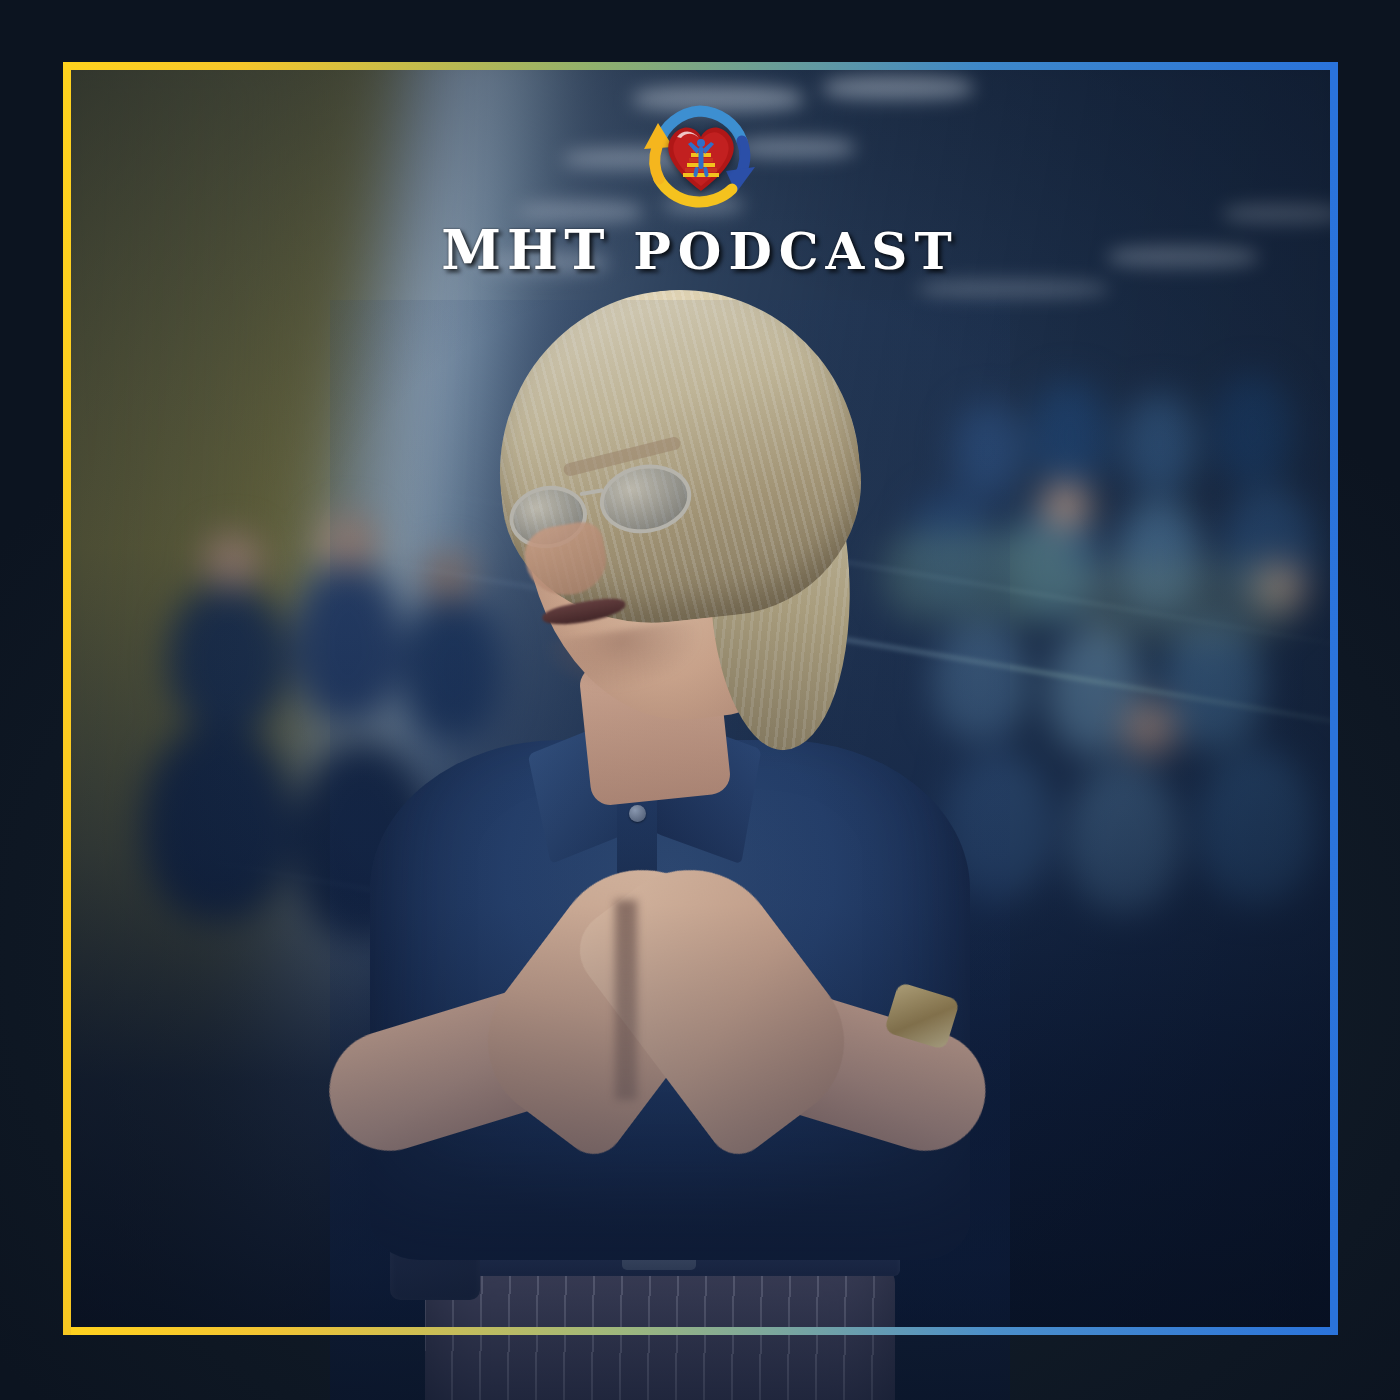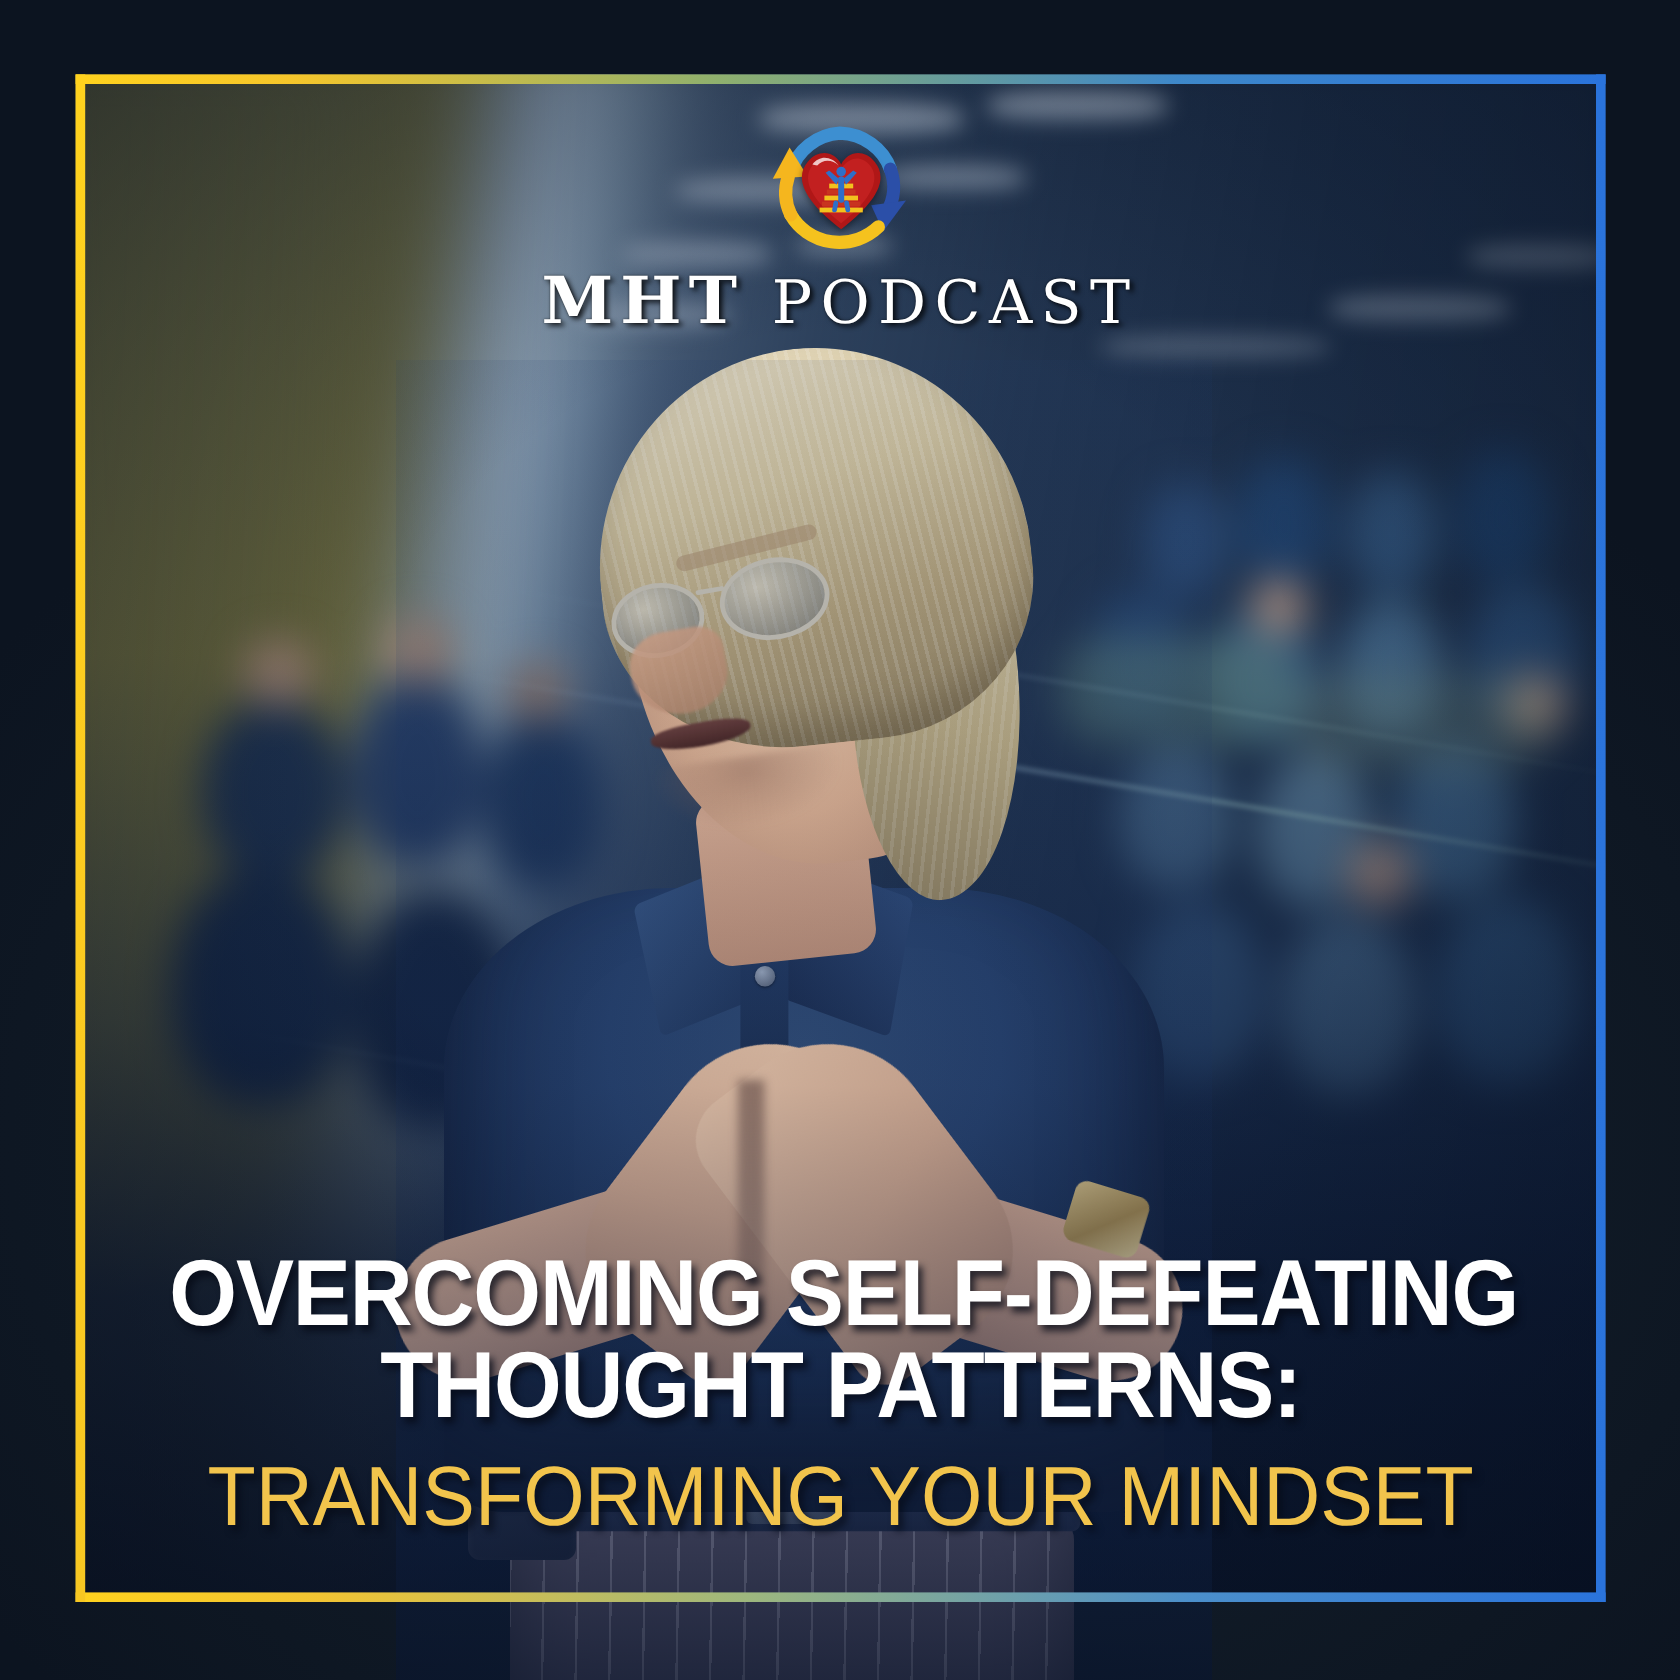--- a/index.html
+++ b/index.html
@@ -285,21 +285,21 @@
     margin-top:6px;
     font-family:"DejaVu Serif", serif;
     color:#ffffff;
     font-size:50px;
     letter-spacing:7px;
     line-height:1;
     text-shadow:3px 3px 4px rgba(0,0,0,.75), 0 0 2px rgba(0,0,0,.6);
     white-space:nowrap;
   }
   .brand-title .mht { font-weight:bold; font-size:54px; letter-spacing:6px; }
-  .brand-title .pod { font-weight:normal; letter-spacing:7px; }
+  .brand-title .pod { font-weight:bold; letter-spacing:7px; }
 
   
   .titleblock {
     position:absolute; left:63px; right:62px; bottom:118px;
     z-index:12; text-align:center; padding:0 36px;
   }
   .ep-line {
     color:#ffffff;
     font-family:"Liberation Sans", sans-serif;
     font-weight:bold;
@@ -469,19 +469,14 @@
         </g>
       </svg>
     </div>
 
     <div class="brand-title">
       <span class="mht">MHT</span>
       <span class="pod">PODCAST</span>
     </div>
   </div>
 
-  <div class="titleblock">
-    <div class="ep-line">OVERCOMING SELF-DEFEATING</div>
-    <div class="ep-line">THOUGHT PATTERNS:</div>
-    <div class="ep-sub">TRANSFORMING YOUR MINDSET</div>
-  </div>
 
 </div>
 
 </body></html>

